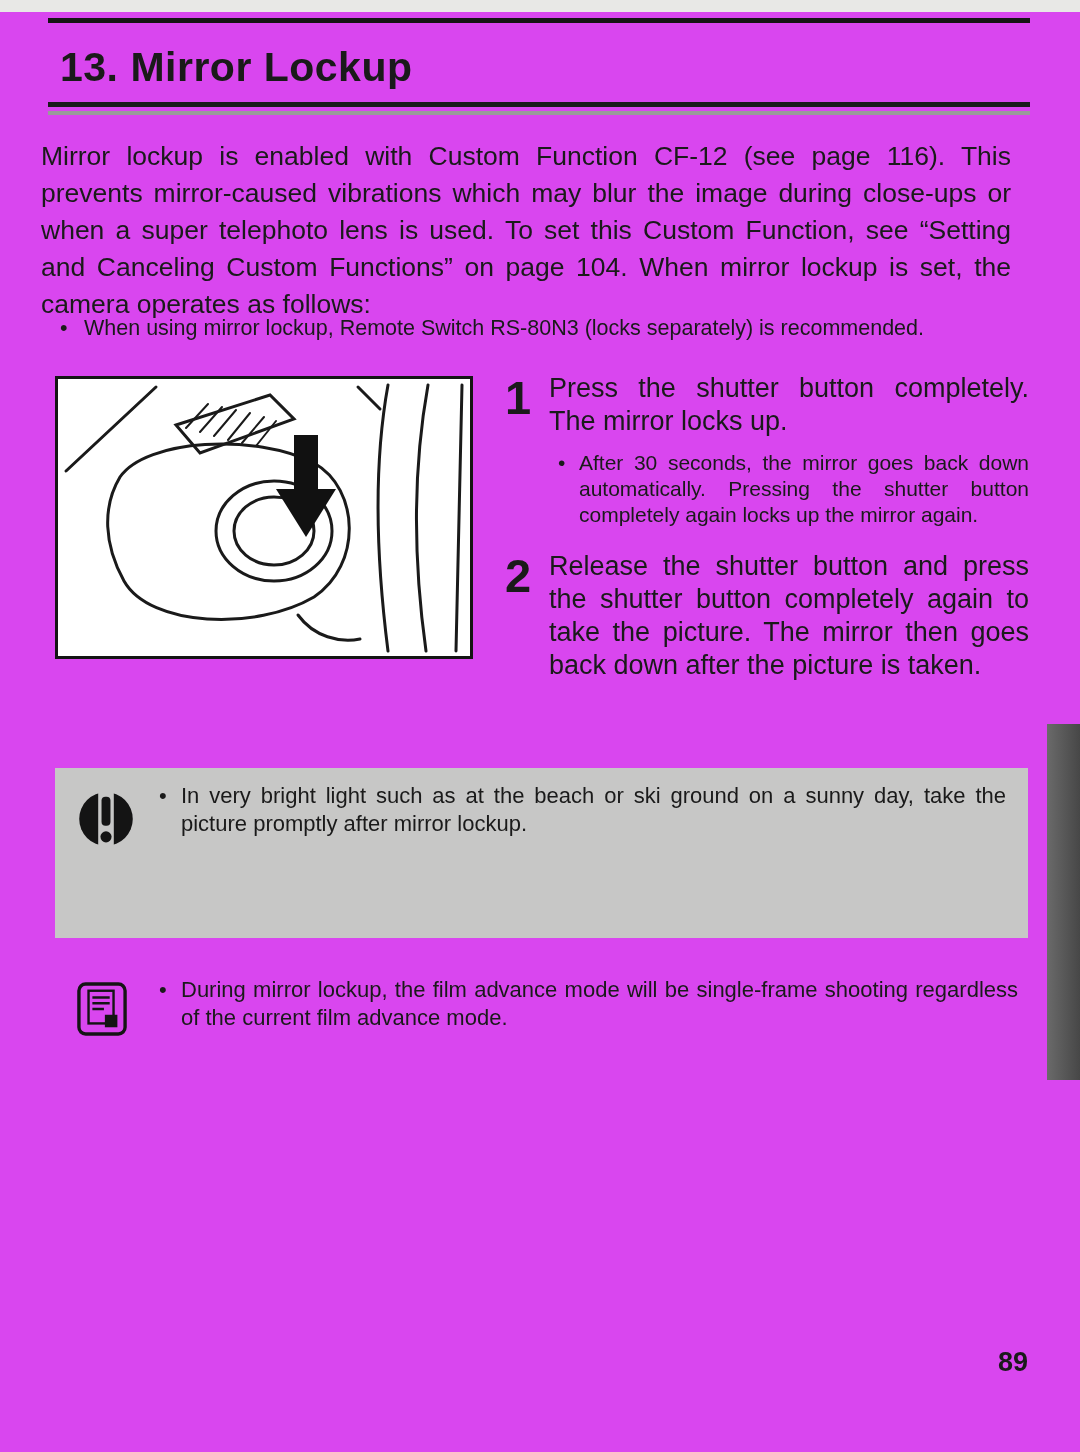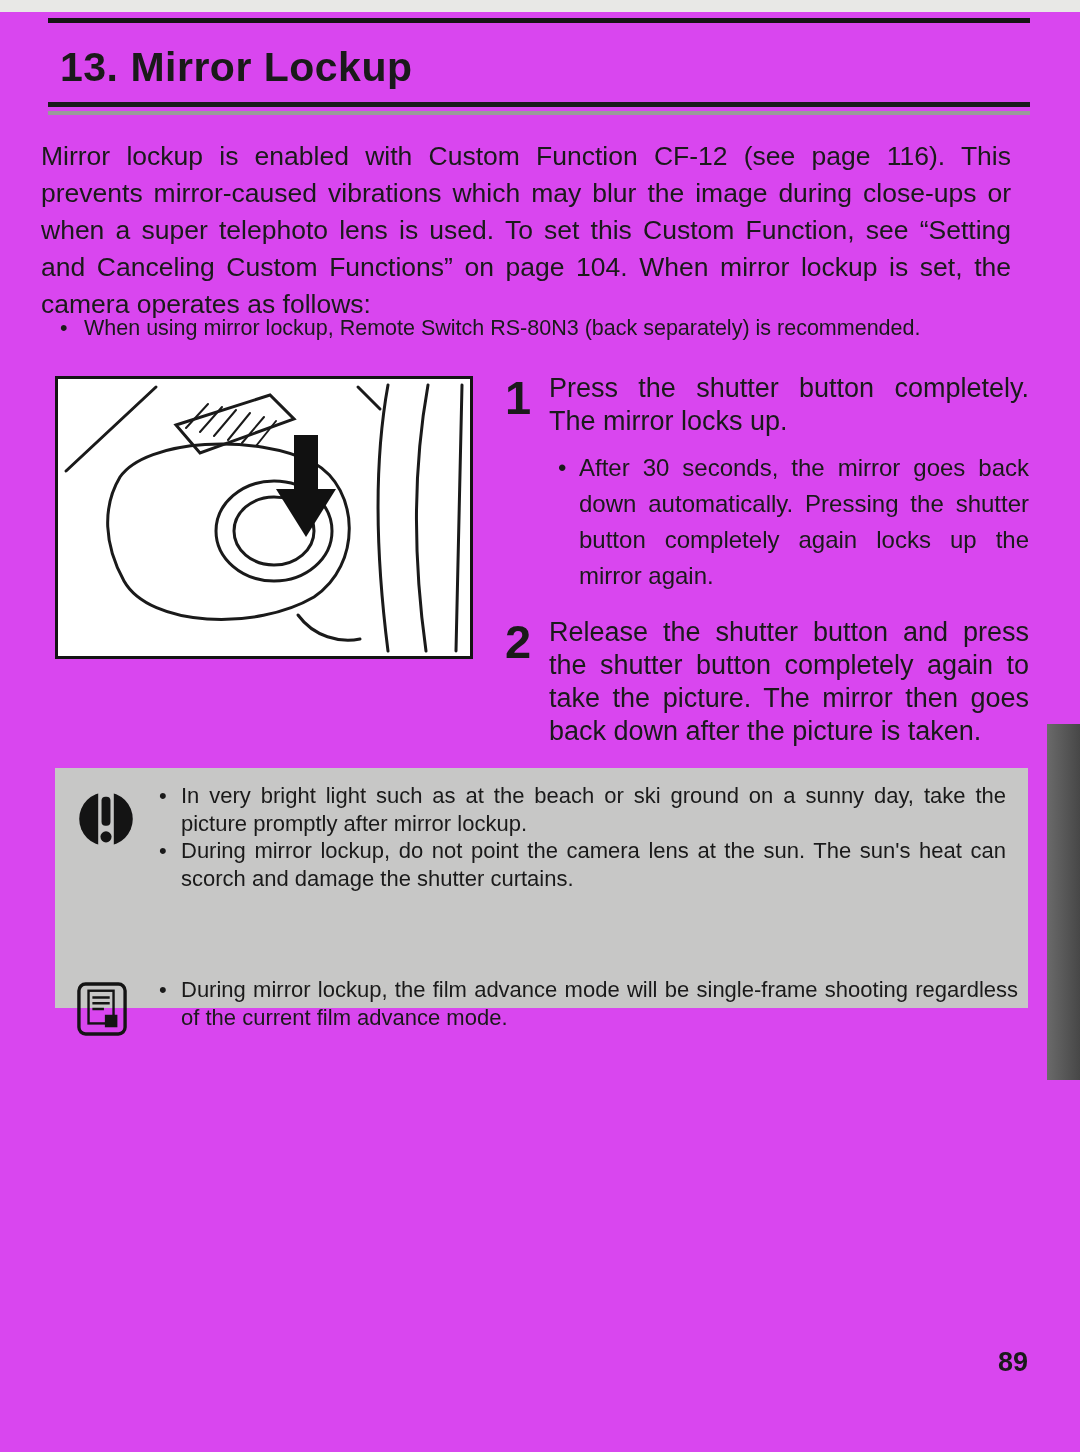--- a/index.html
+++ b/index.html
@@ -24,25 +24,25 @@
   }
   .figure-box svg { width:100%; height:100%; display:block; }
 
   .steps { position:absolute; left:505px; top:360px; width:524px; }
   .step { display:flex; }
   .step + .step { margin-top:22px; }
   .step-num { flex:0 0 44px; font-size:47px; font-weight:bold; line-height:1.0; padding-top:2px; }
   .step-body { flex:1; }
   .step-text { font-size:27px; line-height:33px; text-align:justify; }
   .step-bullets { margin-top:12px; padding-left:6px; list-style:none; }
-  .step-bullets li { position:relative; padding-left:24px; font-size:24px; line-height:36px; text-align:justify; }
+  .step-bullets li { position:relative; padding-left:24px; font-size:21px; line-height:26px; text-align:justify; }
   .step-bullets li::before { content:"•"; position:absolute; left:3px; }
 
   .caution-box {
-    position:absolute; left:55px; top:756px; width:973px; height:240px;
+    position:absolute; left:55px; top:756px; width:973px; height:170px;
     background:#c7c7c6;
   }
   .caution-icon { position:absolute; left:22px; top:22px; width:58px; height:58px; }
   .caution-icon svg { width:100%; height:100%; display:block; }
   .box-list { list-style:none; }
   .box-list li { position:relative; padding-left:26px; font-size:22px; line-height:27.5px; text-align:justify; }
   .box-list li::before { content:"•"; position:absolute; left:4px; }
   .caution-box .box-list { position:absolute; left:100px; right:22px; top:14px; }
 
   .note-section { position:absolute; left:55px; top:956px; width:973px; }
@@ -61,21 +61,21 @@
 
 <div class="page">
 
   <div class="rule-top"></div>
   <h1 class="page-title">13. Mirror Lockup</h1>
   <div class="rule-title-dark"></div>
   <div class="rule-title-gray"></div>
 
   <p class="intro">Mirror lockup is enabled with Custom Function CF-12 (see page 116). This prevents mirror-caused vibrations which may blur the image during close-ups or when a super telephoto lens is used. To set this Custom Function, see “Setting and Canceling Custom Functions” on page 104. When mirror lockup is set, the camera operates as follows:</p>
 
-  <p class="intro-bullet"><span class="dot">•</span><span>When using mirror lockup, Remote Switch RS-80N3 (back separately) is recommended.</span></p>
+  <p class="intro-bullet"><span class="dot">•</span><span>When using mirror lockup, Remote Switch RS-80N3 (locks separately) is recommended.</span></p>
 
   <div class="figure-box">
     <svg viewBox="0 0 412 277">
       <g fill="none" stroke="#1a1a1a" stroke-width="3" stroke-linecap="round">
         <path d="M98 8 L8 92"></path>
         <path d="M118 46 L212 16 L236 40 L142 74 Z" fill="#fff"></path>
         <path d="M128 49 L150 25 M142 53 L164 28 M156 57 L178 31 M170 61 L192 34 M184 64 L206 38 M198 67 L218 42" stroke-width="2"></path>
         <path d="M62 98 C88 60, 198 54, 256 84 C302 110, 304 186, 256 218 C198 252, 92 248, 66 202 C46 166, 44 128, 62 98 Z"></path>
         <ellipse cx="216" cy="152" rx="58" ry="50"></ellipse>
         <ellipse cx="216" cy="152" rx="40" ry="34"></ellipse>
@@ -117,21 +117,20 @@
     <div class="caution-icon">
       <svg viewBox="0 0 52 52">
         <circle cx="26" cy="26" r="24" fill="#141414"></circle>
         <rect x="19" y="0" width="14" height="52" fill="#c7c7c6"></rect>
         <rect x="22" y="6" width="8" height="26" rx="3.5" fill="#141414"></rect>
         <circle cx="26" cy="42" r="5" fill="#141414"></circle>
       </svg>
     </div>
     <ul class="box-list">
       <li>In very bright light such as at the beach or ski ground on a sunny day, take the picture promptly after mirror lockup.</li>
-      <li>During mirror lockup, do not point the camera lens at the sun. The sun's heat can scorch and damage the shutter curtains.</li>
     </ul>
   </div>
 
   <div class="note-section">
     <div class="note-icon">
       <svg viewBox="0 0 52 56">
         <rect x="2" y="2" width="48" height="52" rx="7" fill="none" stroke="#141414" stroke-width="3.5"></rect>
         <rect x="12" y="9" width="26" height="34" fill="none" stroke="#141414" stroke-width="2.5"></rect>
         <path d="M16 16 h18 M16 22 h18 M16 28 h12" stroke="#141414" stroke-width="2.5" fill="none"></path>
         <rect x="29" y="34" width="13" height="13" fill="#141414"></rect>

